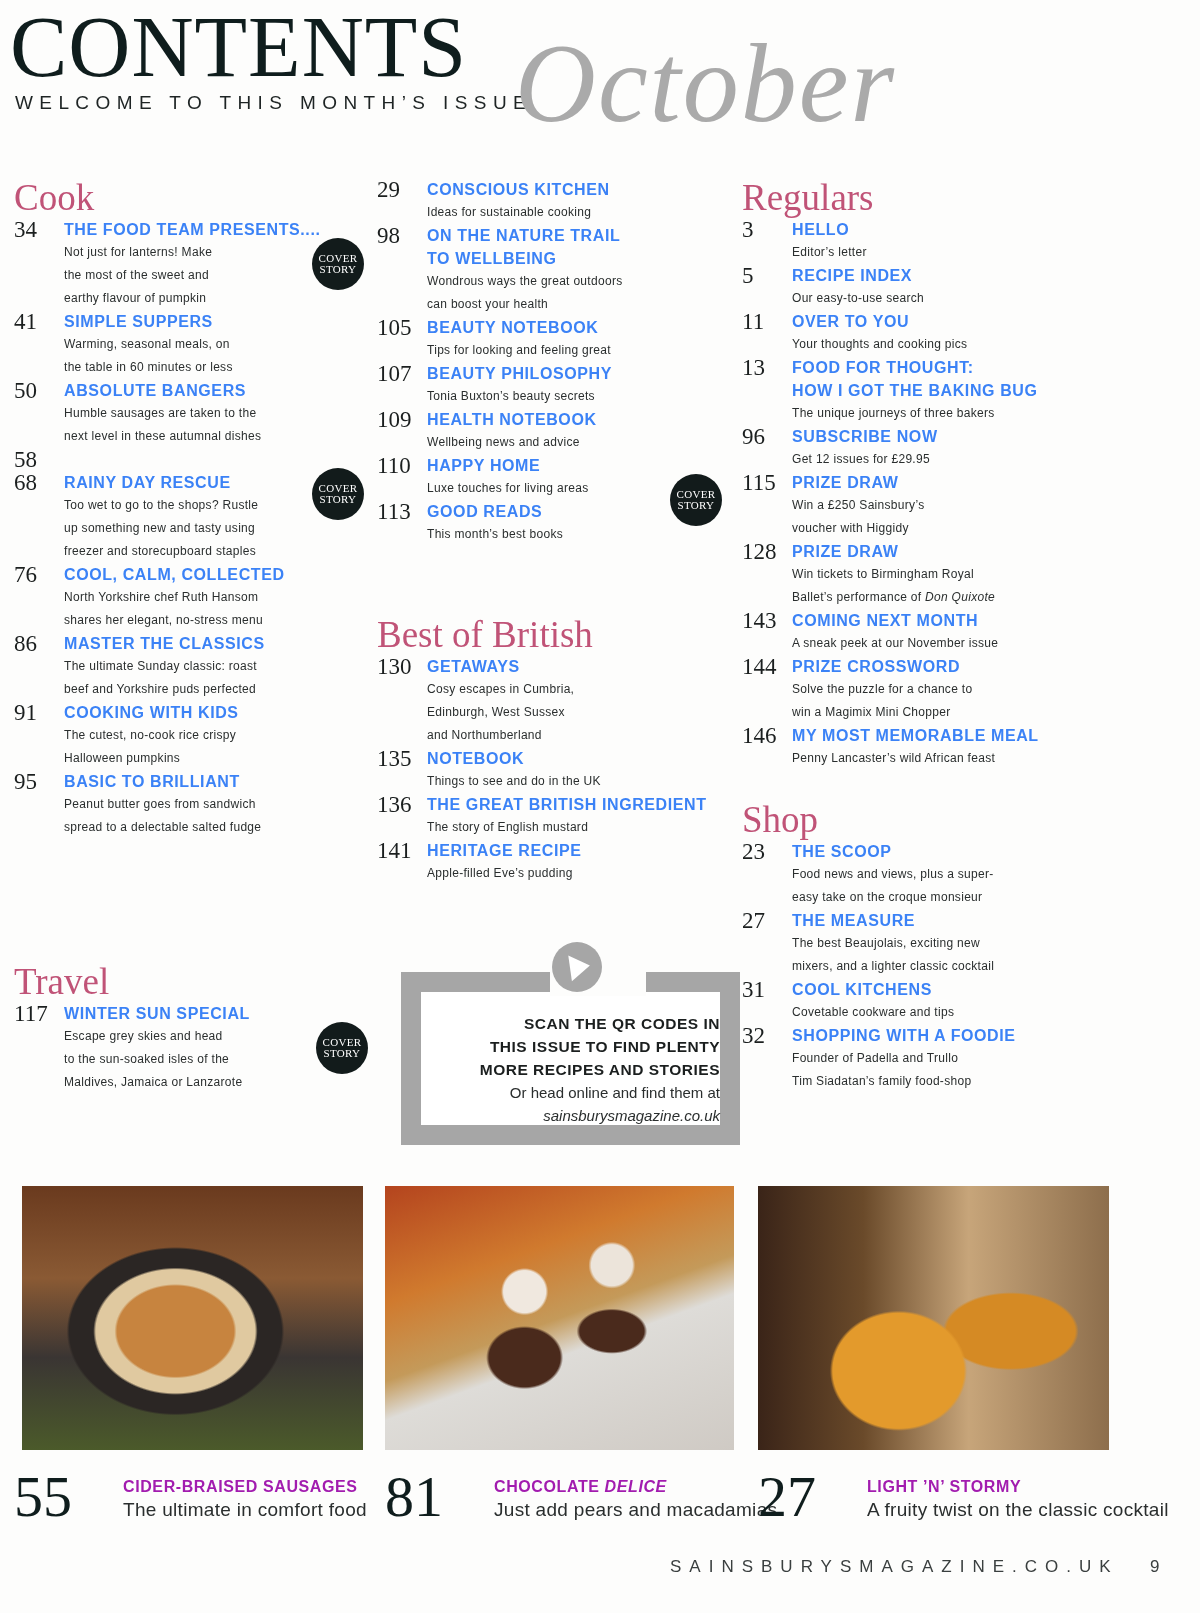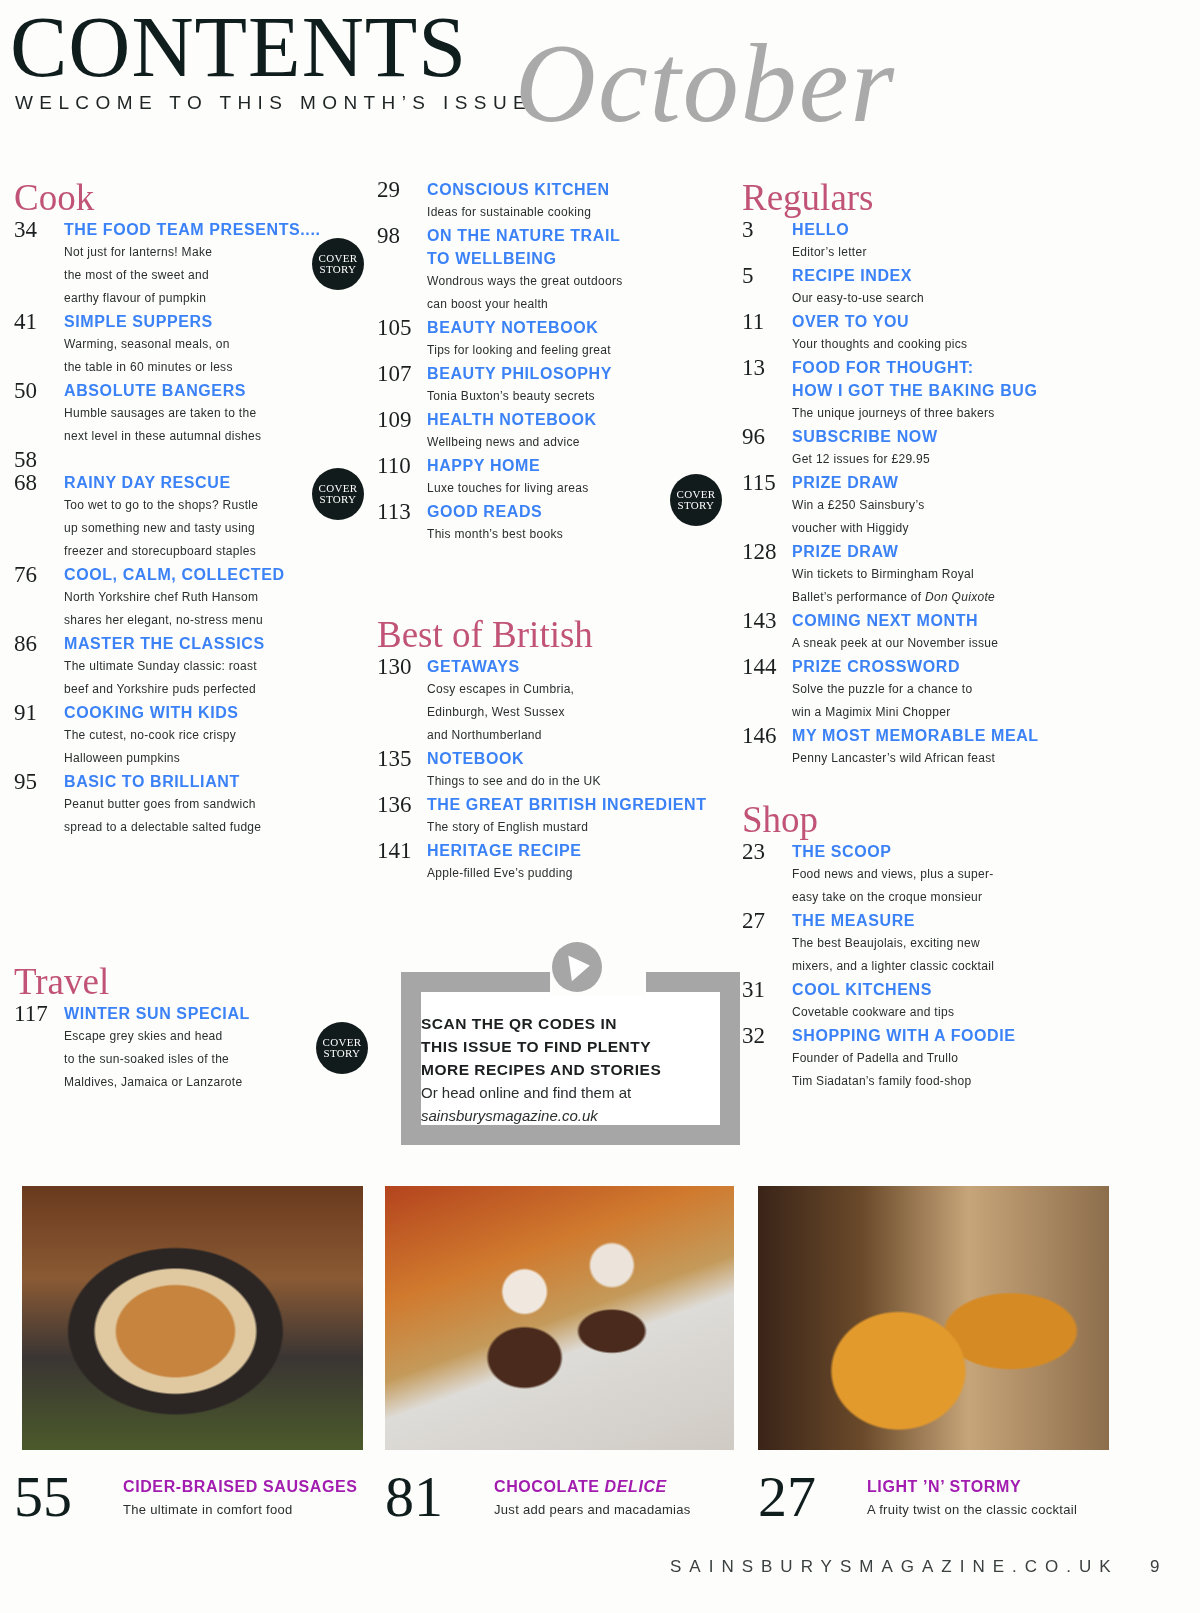--- a/index.html
+++ b/index.html
@@ -19,36 +19,36 @@
   .entry .desc { font-size: 12px; line-height: 23px; color: #2a2e2e; letter-spacing: 0.3px; }
   .entry .desc i { font-style: italic; }
 
   .badge { position: absolute; width: 52px; height: 52px; border-radius: 50%; background: #121b1b; color: #fff; font-family: "Liberation Serif", serif; font-size: 11px; line-height: 11px; display: flex; flex-direction: column; align-items: center; justify-content: center; letter-spacing: 0.3px; }
 
   
   .qr { position: absolute; left: 401px; top: 972px; width: 339px; height: 173px; border: 20px solid #a6a6a6; background: #fff; }
   .qr-gap { position: absolute; left: 129px; top: -22px; width: 96px; height: 26px; background: #fdfdfc; }
   .qr-play { position: absolute; left: 552px; top: 942px; width: 50px; height: 50px; border-radius: 50%; background: #a6a6a6; }
   .qr-play:after { content: ""; position: absolute; left: 18px; top: 12px; border-left: 20px solid #fff; border-top: 13px solid transparent; border-bottom: 13px solid transparent; transform: rotate(-8deg); }
-  .qr-text { position: absolute; left: 0; right: 0; top: 20px; text-align: left; }
+  .qr-text { position: absolute; left: 0; right: 0; top: 20px; text-align: right; }
   .qr-text .bold { font-weight: bold; font-size: 15.5px; line-height: 23px; letter-spacing: 0.5px; color: #1b1f1f; }
   .qr-text .reg { font-size: 15px; line-height: 23px; color: #2a2e2e; }
   .qr-text .url { font-style: italic; font-size: 15px; line-height: 23px; color: #2a2e2e; }
 
   
   .photo { position: absolute; top: 1186px; height: 264px; overflow: hidden; }
   .photo-1 { left: 22px; width: 341px; background: radial-gradient(ellipse at 45% 55%, #c7843f 0 22%, #e0c9a0 23% 30%, #2b2624 31% 40%, transparent 41%), linear-gradient(180deg, #6a3a1e 0%, #8a5a34 35%, #3a3533 65%, #4b5a2a 100%); }
   .photo-2 { left: 385px; width: 349px; background: radial-gradient(circle at 40% 40%, #f0e8df 0 8%, transparent 9%), radial-gradient(circle at 65% 30%, #ece4da 0 7%, transparent 8%), radial-gradient(ellipse at 40% 65%, #4a2a1c 0 12%, transparent 13%), radial-gradient(ellipse at 65% 55%, #4a2a1c 0 10%, transparent 11%), linear-gradient(160deg, #b4441e 0%, #d07a2e 30%, #c49a5a 50%, #dedcd8 60%, #cfcac4 100%); }
   .photo-3 { left: 758px; width: 351px; background: radial-gradient(ellipse at 40% 70%, #e39a2c 0 22%, transparent 23%), radial-gradient(ellipse at 72% 55%, #d58a24 0 18%, transparent 19%), linear-gradient(90deg, #3a2418 0%, #6a4a2a 30%, #c7a57a 60%, #8d6e4c 100%); }
 
   .feat { position: absolute; top: 1470px; display: flex; align-items: flex-start; gap: 39px; }
   .feat .big { font-family: "Liberation Serif", serif; font-size: 58px; line-height: 54px; color: #0f1d1d; margin-right: 12px; }
   .feat .fh { font-weight: bold; font-size: 16px; line-height: 22px; letter-spacing: 0.6px; color: #a21caf; margin-top: 6px; }
   .feat .fh i { font-style: italic; }
-  .feat .fd { font-size: 13px; line-height: 23px; color: #2a2e2e; letter-spacing: 0.3px; }
+  .feat .fd { font-size: 19px; line-height: 23px; color: #2a2e2e; letter-spacing: 0.3px; }
 
   .footer-url { position: absolute; left: 670px; top: 1557px; font-size: 17px; letter-spacing: 8px; color: #3a3f3f; }
   .page-num { position: absolute; left: 1150px; top: 1557px; font-size: 17px; color: #3a3f3f; }
 </style>
 </head>
 <body>
 
 <div class="title">CONTENTS</div>
 <div class="subtitle">WELCOME TO THIS MONTH’S ISSUE</div>
 <div class="month">October</div>

